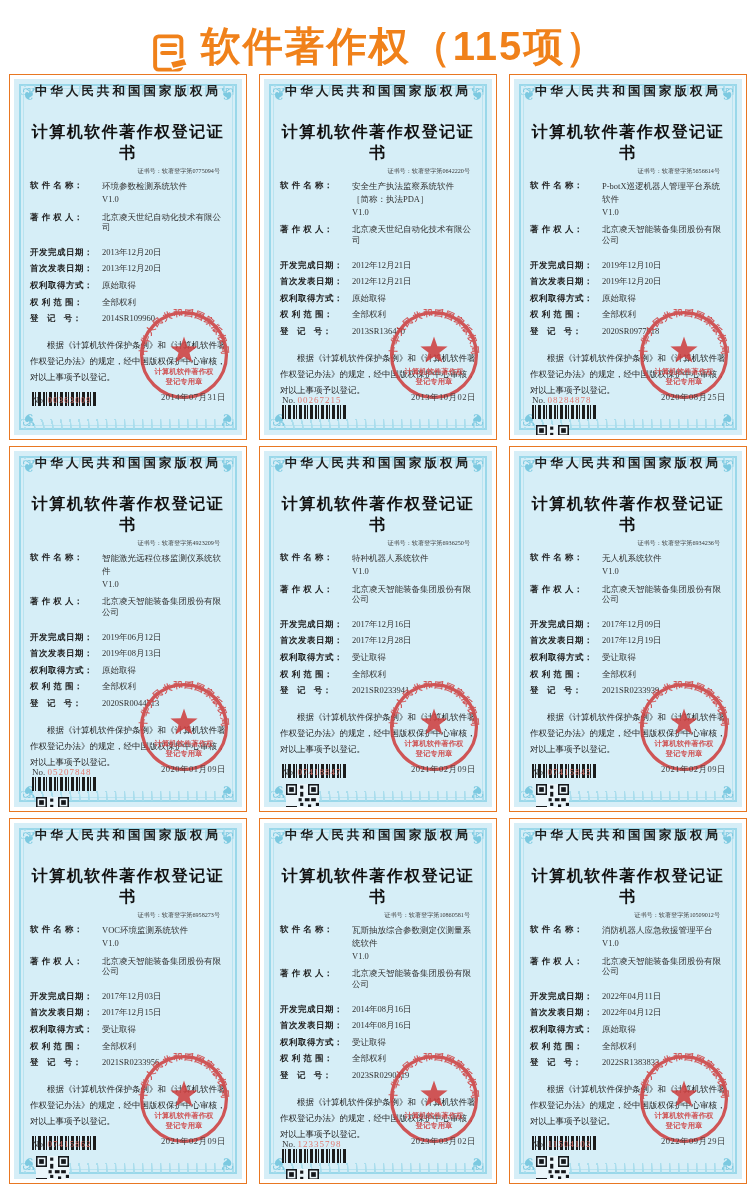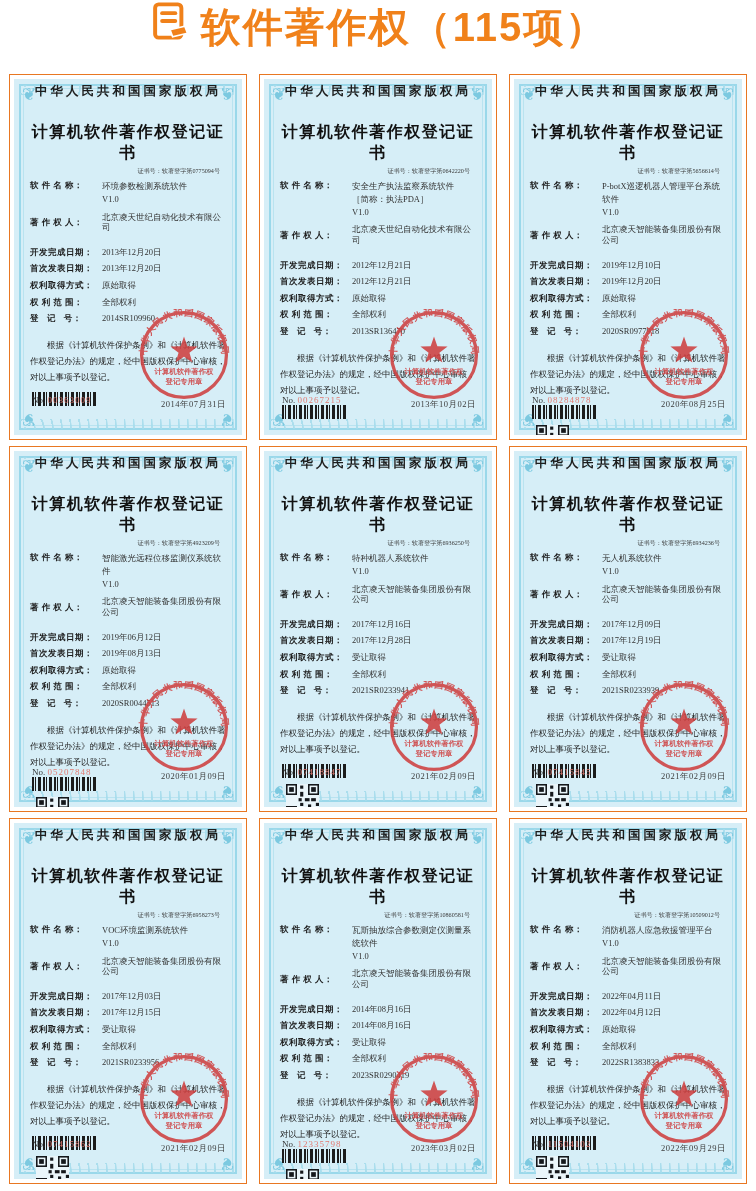--- a/index.html
+++ b/index.html
@@ -1,20 +1,20 @@
 <!DOCTYPE html>
 <html><head>
 <meta charset="utf-8">
 <style>
   html,body{margin:0;padding:0;background:#ffffff;}
   body{width:756px;height:1191px;overflow:hidden;font-family:"Liberation Serif","DejaVu Serif",serif;}
   .page{width:756px;height:1191px;background:#fff;}
 
   
-  .header{height:74px;display:flex;align-items:flex-start;justify-content:center;gap:10px;}
+  .header{height:74px;display:flex;align-items:flex-end;justify-content:center;gap:10px;}
   .header .title{color:#f0811a;font-family:"Liberation Sans","DejaVu Sans",sans-serif;
     font-weight:bold;font-size:40px;letter-spacing:2px;}
   .doc-icon{width:42px;height:42px;flex:0 0 auto;}
 
   
   .grid{display:grid;grid-template-columns:repeat(3,238px);grid-auto-rows:366px;
     gap:6px 12px;justify-content:center;padding:0 9px;}
   .card{border:1px solid #e8comment;border:1px solid #e87722;background:#fff;padding:4px;box-sizing:border-box;}
 
   
@@ -34,33 +34,33 @@
   .cert-inner{position:absolute;inset:0;padding:4px 16px 0;box-sizing:border-box;color:#232323;}
   .agency{text-align:center;font-weight:bold;font-size:12.5px;letter-spacing:3px;color:#1d1d1d;}
   .cert-title{text-align:center;font-weight:bold;font-size:16px;letter-spacing:1.5px;color:#111;margin-top:22px;}
   .cert-no{text-align:right;font-size:9px;transform:scale(.68);transform-origin:right top;
     color:#3a3a3a;margin-top:3px;margin-right:6px;}
 
   .rows{margin-top:0;font-size:8.5px;}
   .row{display:flex;line-height:1.25;margin-bottom:6px;}
   .row .lbl{flex:0 0 72px;white-space:pre;color:#1c1c1c;font-weight:bold;letter-spacing:.5px;}
   .row .val{color:#333;}
-  .row.gap-after{margin-bottom:14px;align-items:center;}
+  .row.gap-after{margin-bottom:14px;}
   .row .val div{line-height:1.5;}
 
   .statement{font-size:8.5px;line-height:1.9;text-indent:2em;color:#1f1f1f;margin-top:13px;}
 
   .barcode{width:64px;height:14px;margin:7px 0 0 2px;
     background:repeating-linear-gradient(90deg,#1c1c1c 0 2px,transparent 2px 3px,#1c1c1c 3px 4px,transparent 4px 6px,#1c1c1c 6px 9px,transparent 9px 11px);}
   .qr{width:33px;height:33px;margin:6px 0 0 6px;}
 
   .no-line{position:absolute;left:18px;bottom:30px;font-size:9px;color:#333;}
   .no-line .no-num{color:#e27a72;letter-spacing:1px;}
   .seal{position:absolute;right:12px;bottom:34px;width:92px;height:92px;opacity:.88;}
-  .seal-date{position:absolute;right:16px;bottom:24px;font-size:8.5px;color:#3c3c3c;letter-spacing:.5px;}
+  .seal-date{position:absolute;right:16px;bottom:31px;font-size:8.5px;color:#3c3c3c;letter-spacing:.5px;}
 </style>
 </head>
 <body>
 
 <svg width="0" height="0" style="position:absolute" aria-hidden="true">
   <defs>
       <path id="sealArc" d="M 9,52 A 37,37 0 1 1 81,52"></path>
     </defs>
 </svg>
 

